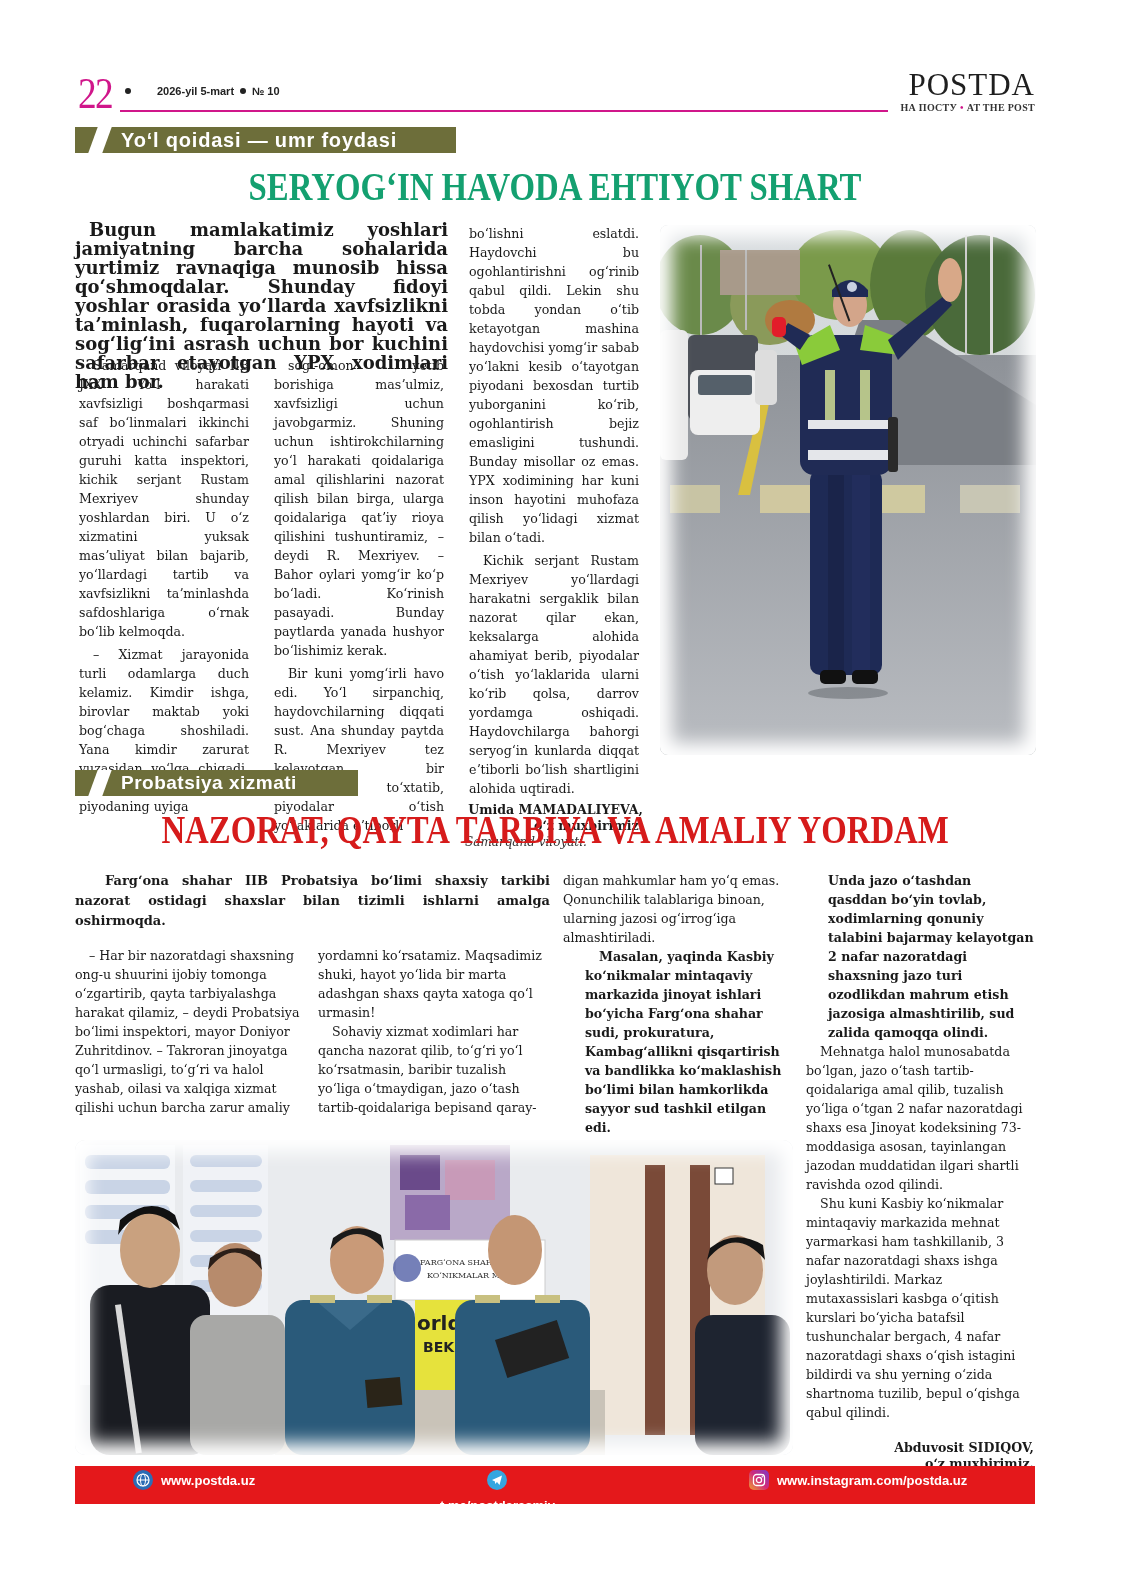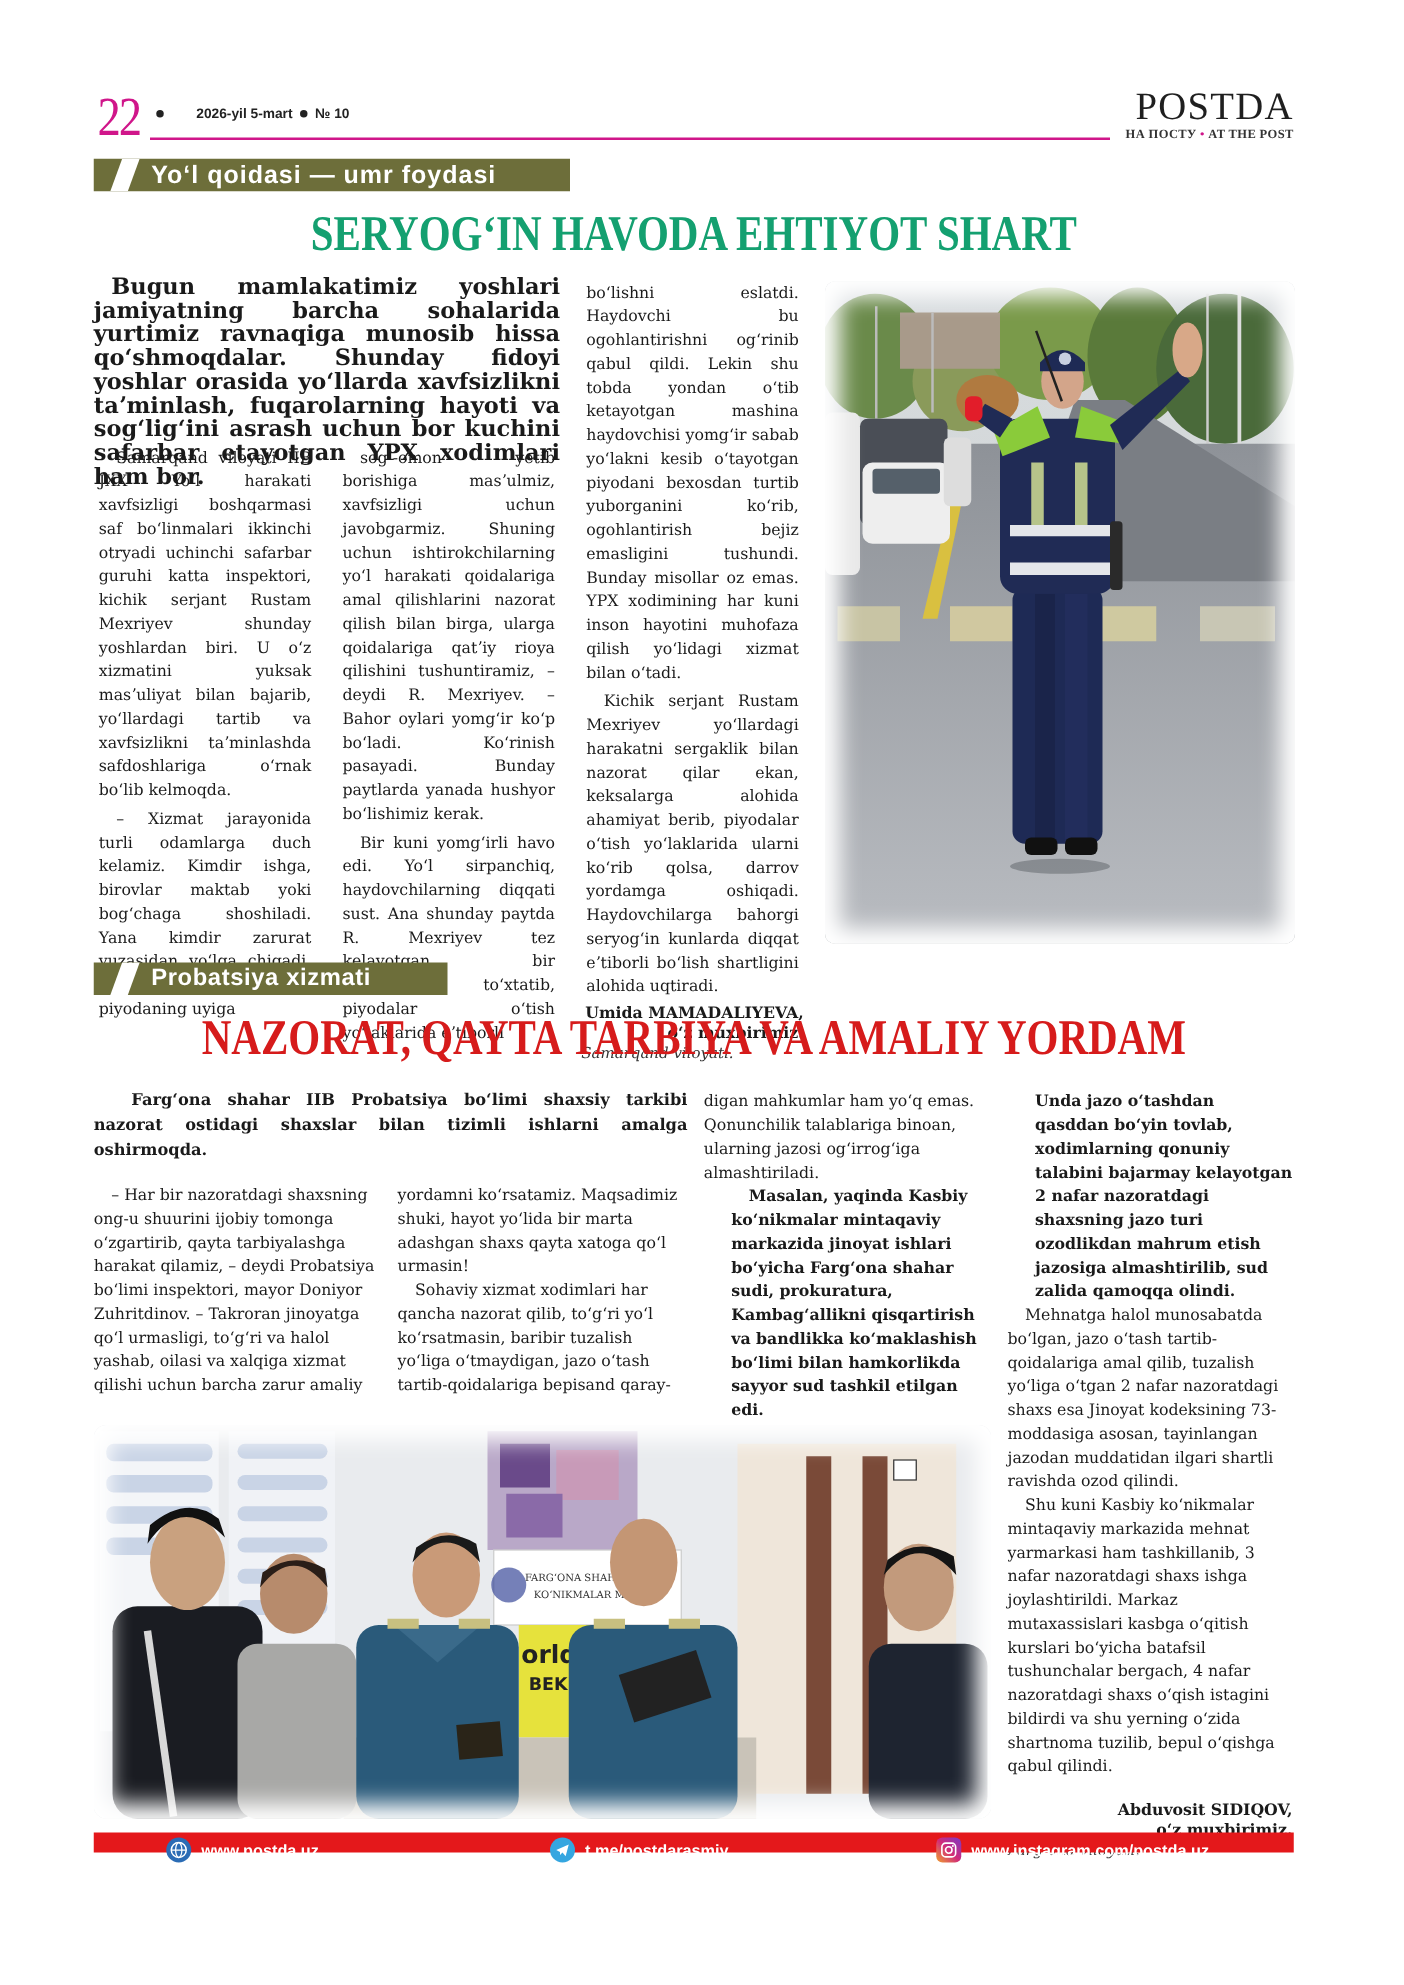--- a/index.html
+++ b/index.html
@@ -53,21 +53,21 @@
   .b3 { left: 563px; top: 871px; width: 228px; }
   .b4 { left: 806px; top: 871px; width: 228px; }
   .bt { font-size: 12.6px; line-height: 19px; text-align: left; }
   .bt p { margin: 0; text-indent: 14px; }
   .bt .bold { font-weight: bold; padding-left: 22px; text-indent: 0; }
   .bt .bold .ind { display: inline-block; width: 14px; }
 
   .photo2 { left: 75px; top: 1140px; width: 718px; height: 315px; overflow: hidden; border-radius: 10px; }
 
   
-  .footer { left: 75px; top: 1466px; width: 960px; height: 16px; background: #e4181b; display: flex; align-items: center; font-family: "Liberation Sans", sans-serif; font-weight: bold; font-size: 13px; color: #fff; }
+  .footer { left: 75px; top: 1466px; width: 960px; height: 38px; background: #e4181b; display: flex; align-items: center; font-family: "Liberation Sans", sans-serif; font-weight: bold; font-size: 13px; color: #fff; }
   .fitem { position: absolute; display: flex; align-items: center; gap: 8px; top: 4px; }
   .ficon { width: 20px; height: 20px; border-radius: 50%; display: flex; align-items: center; justify-content: center; }
 </style>
 </head>
 <body>
 
 <div class="abs page-num">22</div>
 <div class="abs issue">
   <span class="dot" style="margin-right:20px; margin-left:-32px;"></span>
   <span>2026-yil 5-mart</span>
@@ -292,21 +292,21 @@
   <div class="fitem" style="left:58px;">
     <span class="ficon" style="background:#2b6cb5;">
       <svg width="14" height="14" viewBox="0 0 14 14">
           <circle cx="7" cy="7" r="6" fill="none" stroke="#fff" stroke-width="1.2"></circle>
           <ellipse cx="7" cy="7" rx="2.5" ry="6" fill="none" stroke="#fff" stroke-width="1"></ellipse>
           <line x1="1" y1="7" x2="13" y2="7" stroke="#fff" stroke-width="1"></line>
         </svg>
     </span>
     <span>www.postda.uz</span>
   </div>
-  <div class="fitem" style="left:365px;">
+  <div class="fitem" style="left:365px;flex-direction:column;">
     <span class="ficon" style="background:#35a6e0;">
       <svg width="12" height="12" viewBox="0 0 12 12">
           <polygon points="1,6 11,1.5 8.5,11 6,8 4,10 4,7.5" fill="#fff"></polygon>
         </svg>
     </span>
     <span>t.me/postdarasmiy</span>
   </div>
   <div class="fitem" style="left:674px;">
     <span class="ficon" style="background:linear-gradient(45deg,#f0a030,#d02a7a,#7a3ac8); border-radius:5px;">
       <svg width="14" height="14" viewBox="0 0 14 14">

